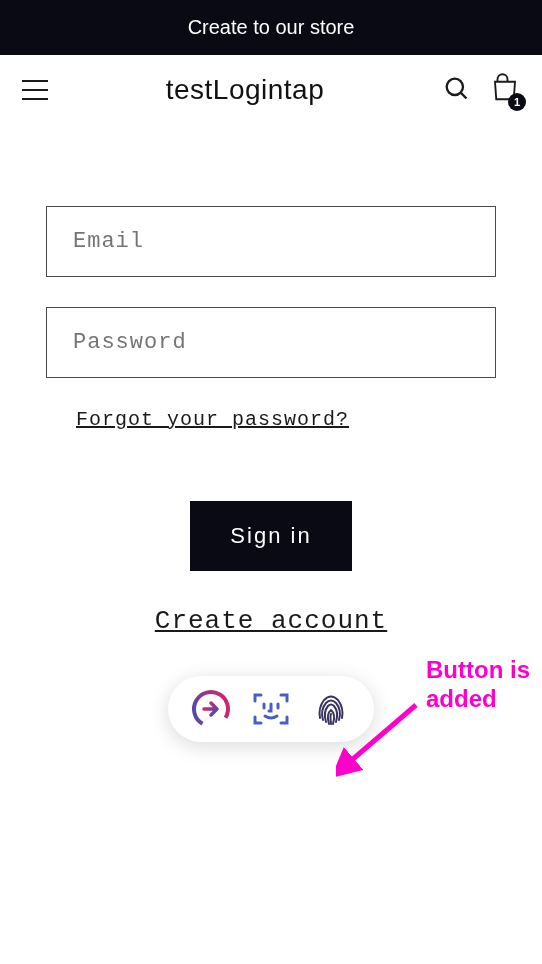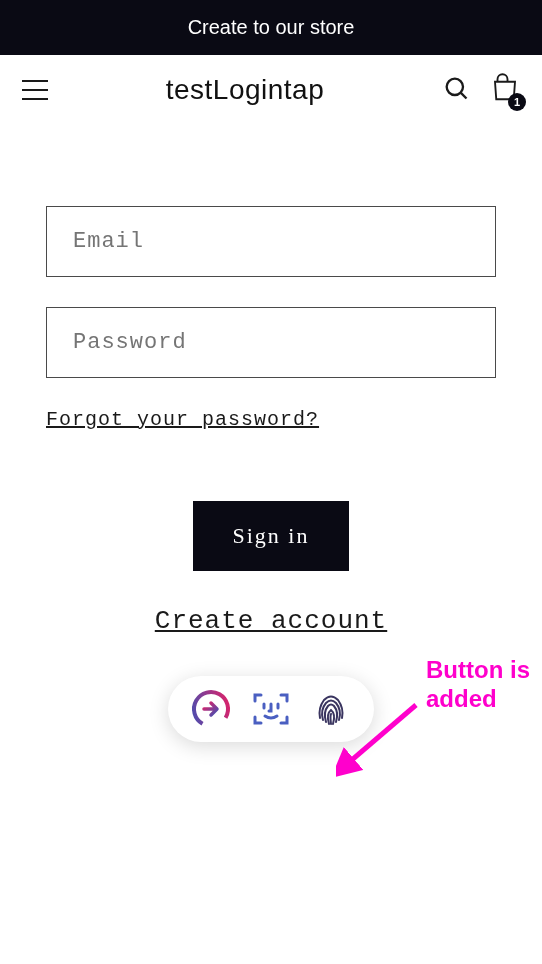--- a/index.html
+++ b/index.html
@@ -19,23 +19,23 @@
     .search-icon-wrap { cursor: pointer; }
     
     .cart-wrap { position: relative; cursor: pointer; }
     .cart-badge { position: absolute; bottom: -4px; right: -6px; background: #0a0a14; color: #fff; border-radius: 50%; width: 18px; height: 18px; display: flex; align-items: center; justify-content: center; font-size: 11px; font-weight: 600; }
     
     .login-container { max-width: 450px; margin: 0 auto; padding: 80px 0 40px; text-align: center; }
     .login-title { font-size: 52px; font-weight: 400; margin-bottom: 80px; color: #111; }
     
     .form-field { width: 100%; border: 1px solid #4a4a4a; padding: 22px 26px; font-size: 22px; font-family: "Courier New", monospace; letter-spacing: 1px; margin-bottom: 30px; text-align: left; background: #fff; color: #6a6a6a; }
     
-    .forgot-link { display: block; text-align: left; font-family: "Courier New", monospace; font-size: 20px; letter-spacing: 1px; text-decoration: underline; color: #1a1a1a; cursor: pointer; margin-bottom: 70px; }
+    .forgot-link { display: block; text-align: left; font-family: "Courier New", monospace; font-size: 20px; letter-spacing: 1px; text-decoration: underline; color: #1a1a1a; cursor: pointer; margin-bottom: 70px; margin-left: 30px; }
     
-    .signin-button { background: #0a0a14; color: #fff; border: none; padding: 22px 40px; font-size: 22px; font-family: Liberation Serif, serif; letter-spacing: 2px; cursor: pointer; margin-bottom: 35px; }
+    .signin-button { background: #0a0a14; color: #fff; border: none; padding: 22px 40px; font-size: 22px; font-family: Liberation Sans, sans-serif; letter-spacing: 2px; cursor: pointer; margin-bottom: 35px; }
     
     .create-link { font-family: "Courier New", monospace; font-size: 26px; letter-spacing: 1px; text-decoration: underline; color: #1a1a1a; cursor: pointer; display: inline-block; margin-bottom: 40px; }
     
     .auth-buttons-wrap { display: inline-flex; align-items: center; gap: 18px; background: #fff; border-radius: 50px; padding: 12px 22px; box-shadow: 0 4px 20px rgba(0,0,0,0.15); margin-bottom: 10px; }
     .auth-icon { cursor: pointer; display: flex; align-items: center; justify-content: center; }
     
     .powered-by { color: #a8a8a8; font-size: 14px; margin-top: 4px; }
     
     .annotation { position: absolute; color: #ff00cc; font-weight: 700; font-size: 24px; line-height: 1.2; text-align: left; }
     .annotation-wrap { position: relative; }

